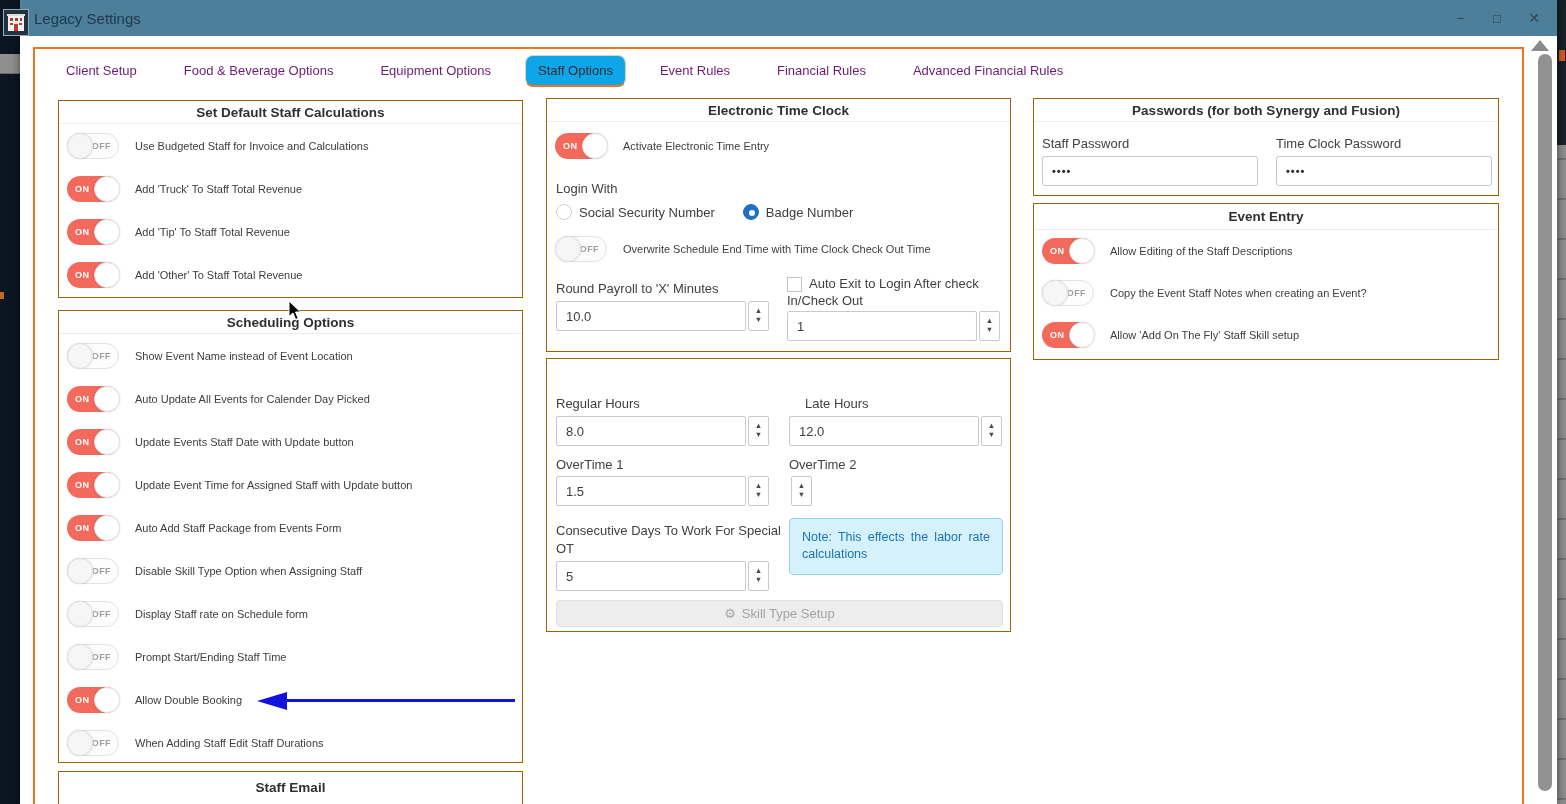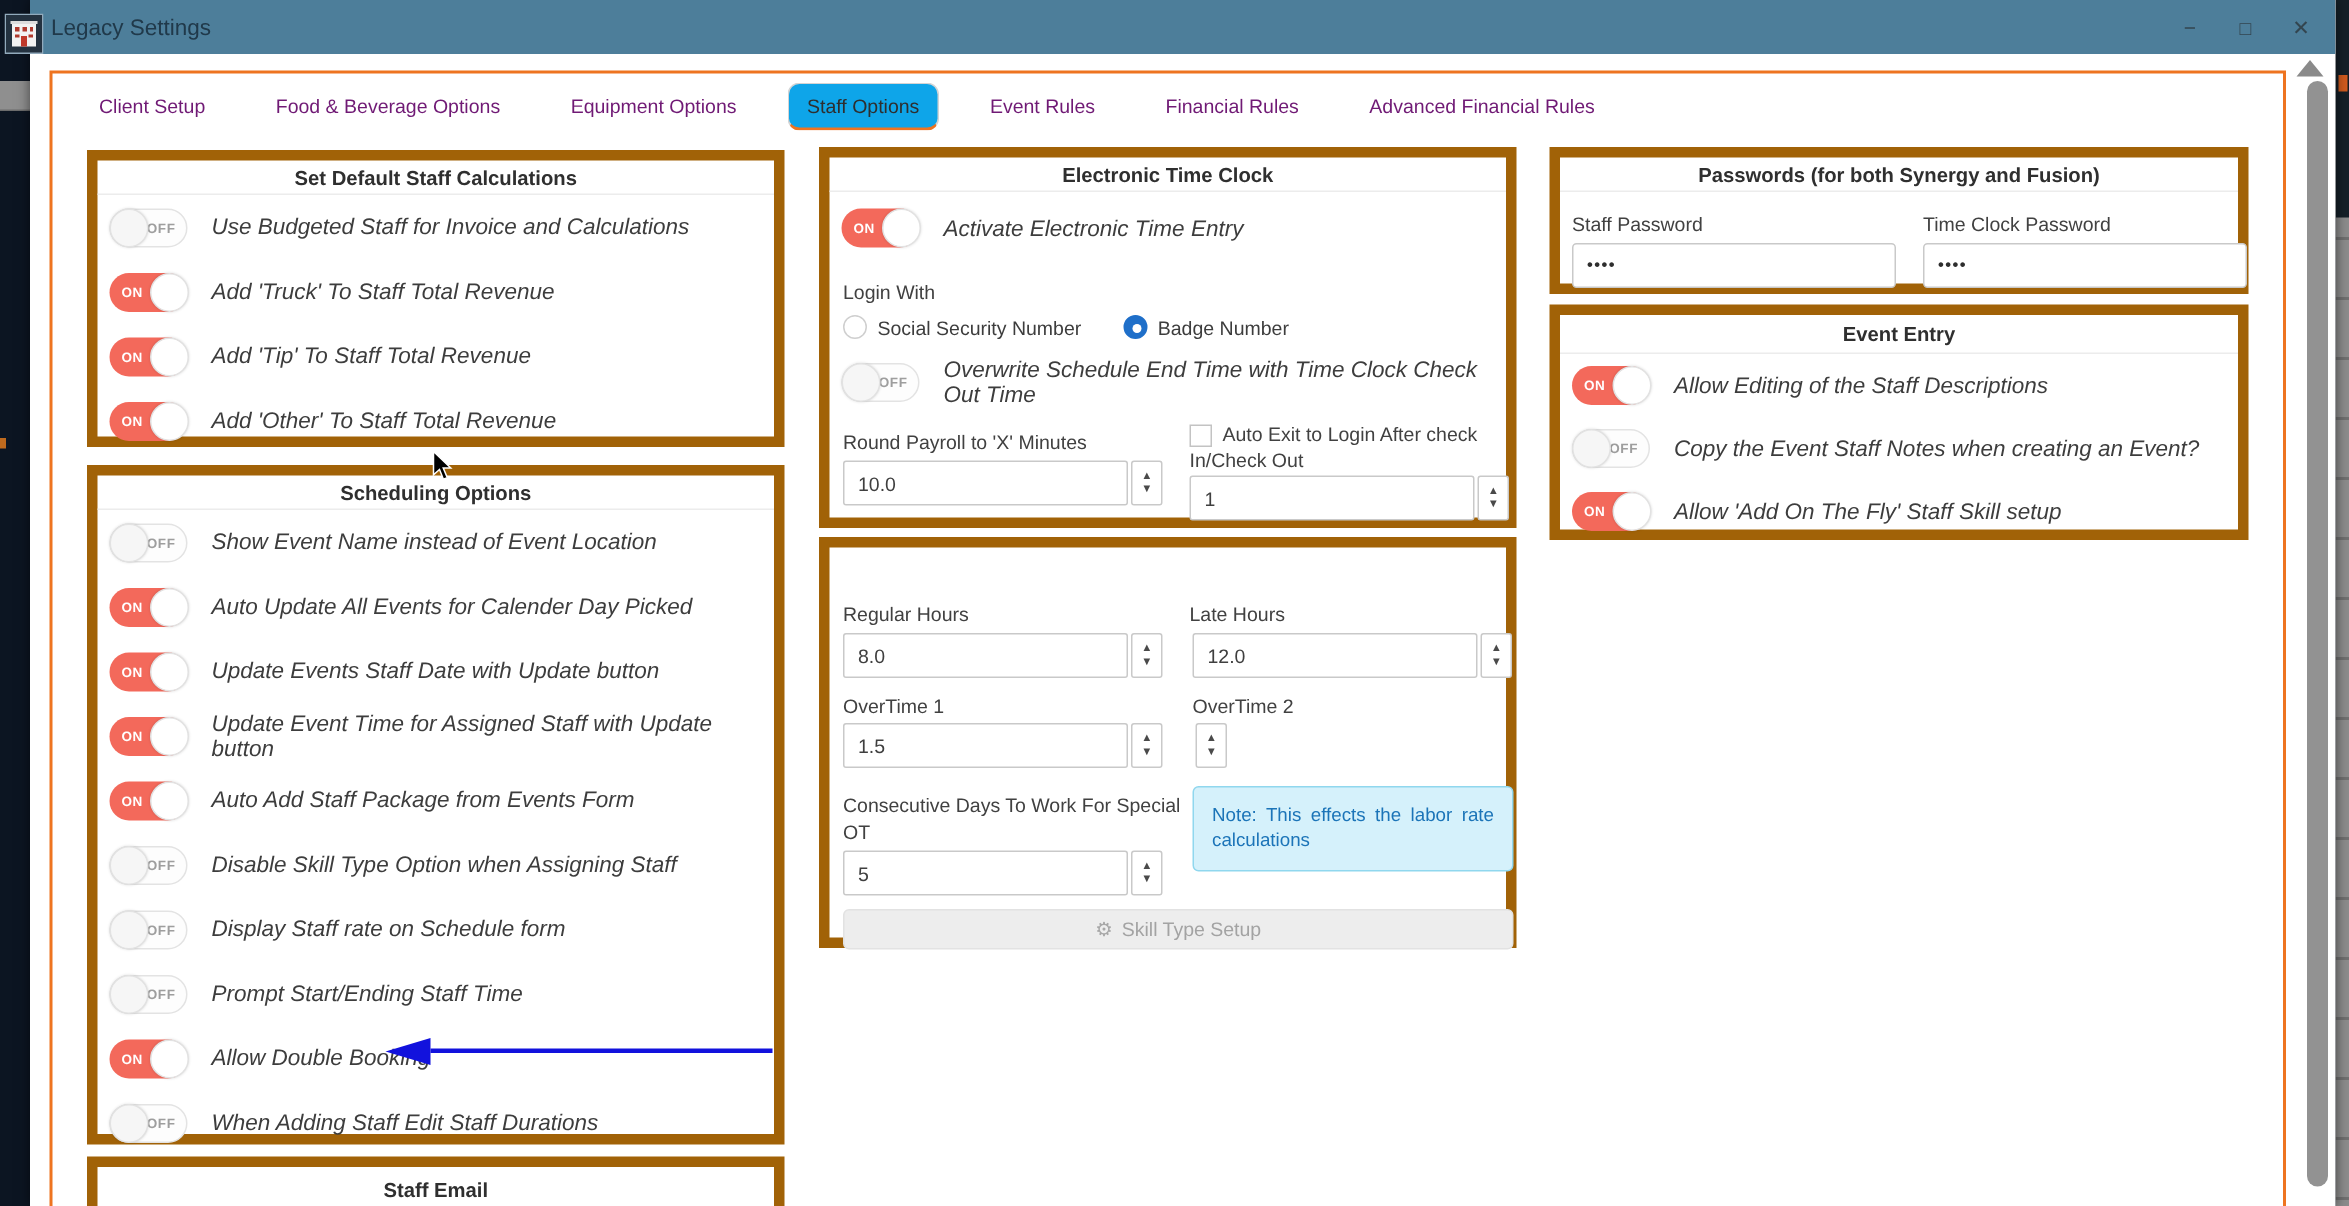--- a/index.html
+++ b/index.html
@@ -34,30 +34,30 @@
           border:2px solid #ee7420; background:#fff; }
 
   
   .tabs { position:absolute; left:18px; top:6px; display:flex; gap:21px; align-items:center; }
   .tab { font-size:13px; color:#701a75; padding:7px 12px; border:1px solid transparent;
          border-bottom:2px solid transparent; white-space:nowrap; cursor:default; }
   .tab.selected { color:#2e2e2e; background:#0ea5e9; border-color:#d4d4d4; border-bottom-color:#ee7420;
                   border-radius:8px; }
 
   
-  .panel { position:absolute; background:#fff; border:7px solid #a16207; }
+  .panel { position:absolute; background:#fff; border:1px solid #a16207; }
   .panel-title { height:23px; line-height:23px; text-align:center; font-size:13.5px; font-weight:bold;
                  color:#2f2f2f; border-bottom:1px solid #ececec; }
   .panel-title.tall { height:26px; line-height:26px; }
 
   
   .t-row { height:43px; display:flex; align-items:center; gap:16px; padding-left:8px; }
   .t-row.h42 { height:42px; }
   .t-row.h48 { height:48px; }
-  .t-label { font-size:15px; color:#3d3d3d;font-style:italic; }
+  .t-label { font-size:11px; color:#3d3d3d; }
 
   .toggle { position:relative; width:52px; height:26px; border-radius:13px; flex-shrink:0; display:inline-block; }
   .toggle[data-state="on"]  { background:#f3695b; }
   .toggle[data-state="off"] { background:#fdfdfd; border:1px solid #e3e3e3; }
   .tg-text { position:absolute; top:50%; transform:translateY(-50%); font-size:9px; font-weight:bold;
              text-transform:uppercase; letter-spacing:.4px; }
   .toggle[data-state="on"]  .tg-text { left:8px; color:#fff; }
   .toggle[data-state="off"] .tg-text { right:7px; color:#9e9e9e; }
   .knob { position:absolute; top:0; width:26px; height:26px; border-radius:50%; background:#fff;
           border:1px solid #e2e2e2; box-shadow:0 0 2px rgba(0,0,0,.15); }
@@ -317,21 +317,21 @@
 
     <div class="panel" style="left:511px; top:309px; width:465px; height:274px;">
       <div class="f-label" style="left:9px; top:37px;">Regular Hours</div>
       <div class="spin" style="left:9px; top:57px;">
         <input value="8.0" style="">
         <span class="spin-btns">
             <span class="s-up">▲</span>
             <span class="s-down">▼</span>
           </span>
       </div>
-      <div class="f-label" style="left:240px; top:37px;">Late Hours</div>
+      <div class="f-label" style="left:258px; top:37px;">Late Hours</div>
       <div class="spin" style="left:242px; top:57px;">
         <input value="12.0" style="">
         <span class="spin-btns">
             <span class="s-up">▲</span>
             <span class="s-down">▼</span>
           </span>
       </div>
       <div class="f-label" style="left:9px; top:98px;">OverTime 1</div>
       <div class="spin" style="left:9px; top:117px;">
         <input value="1.5" style="">

